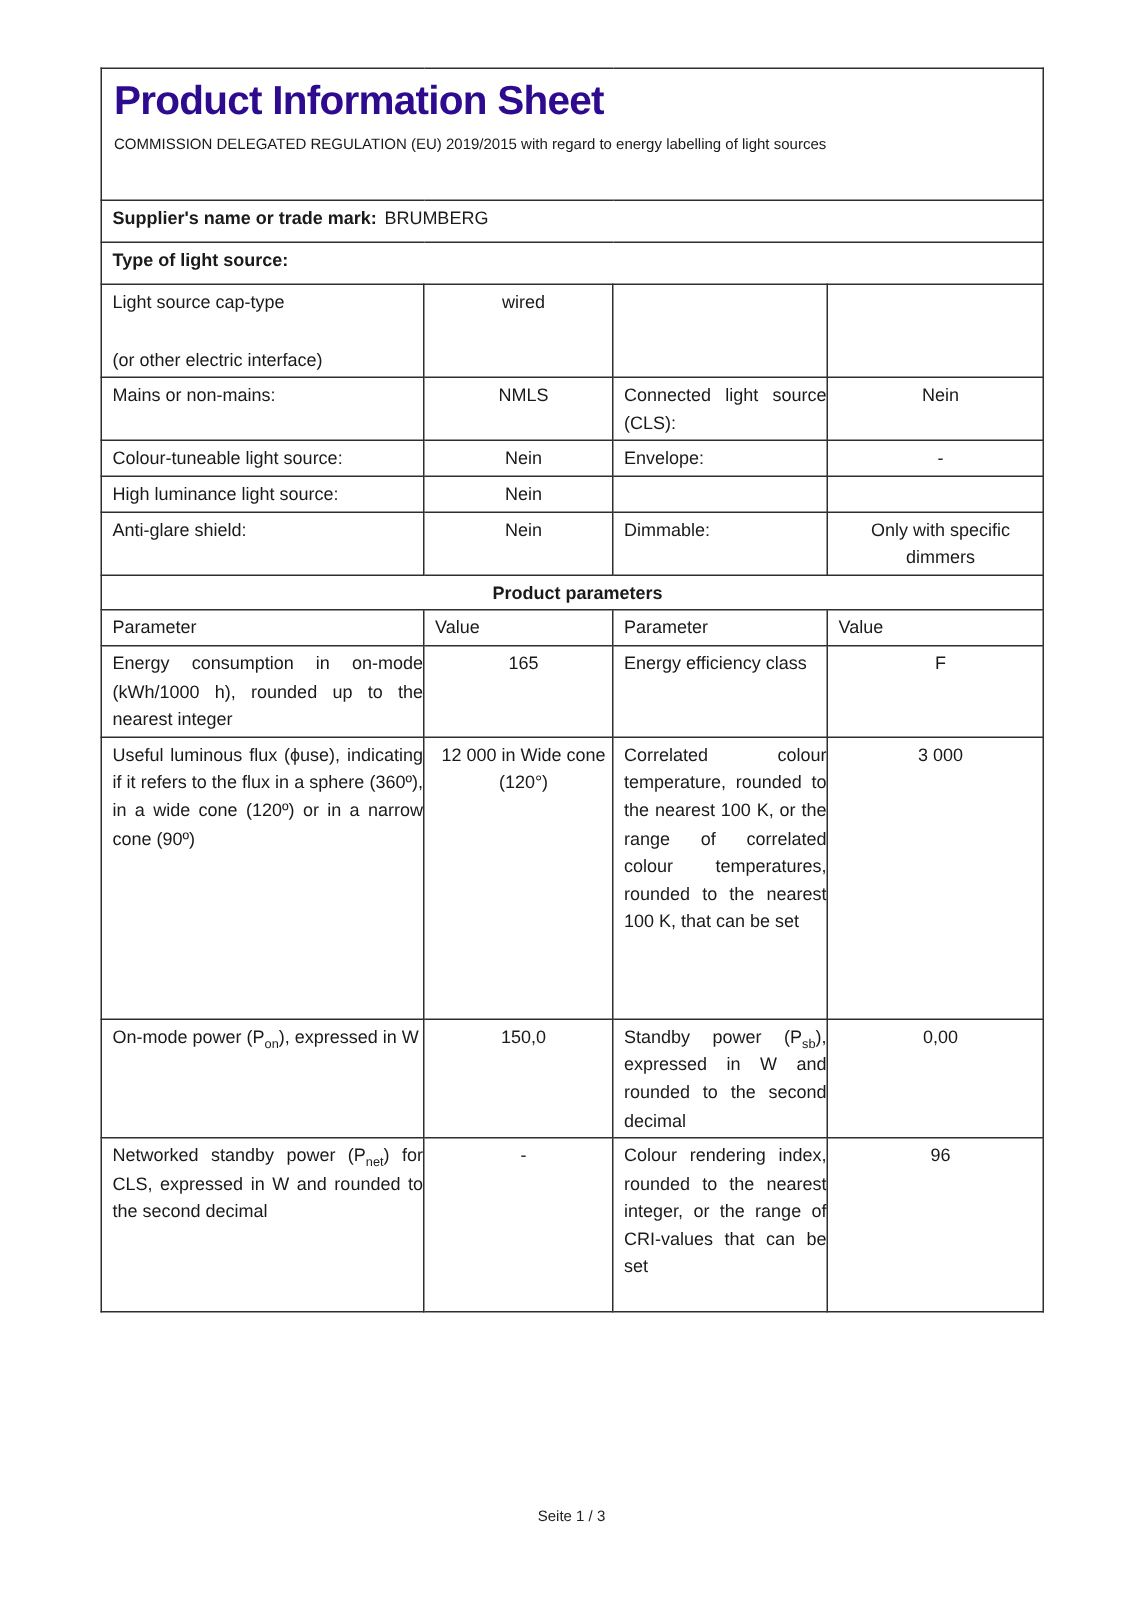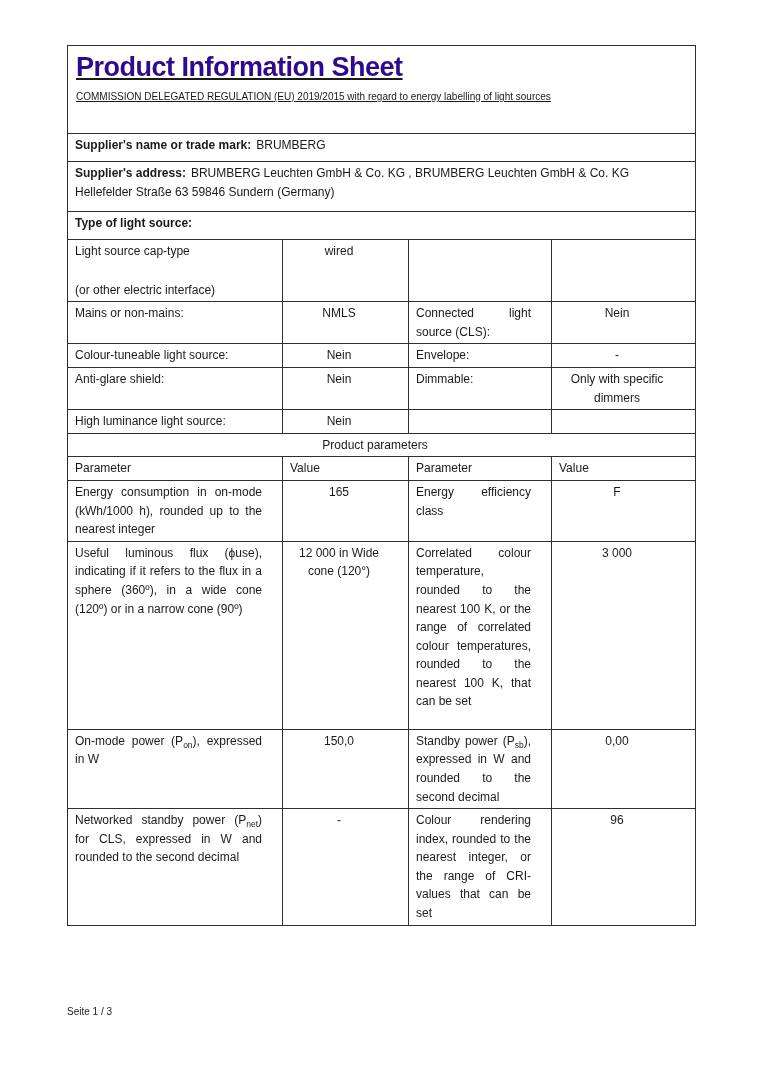--- a/index.html
+++ b/index.html
@@ -13,46 +13,46 @@
   }
   .page { position: relative; width: 764px; height: 1080px; background: #ffffff; }
   .sheet { position: absolute; left: 67px; top: 45px; width: 628px; }
   table.pis {
     border-collapse: collapse;
     table-layout: fixed;
     width: 628px;
   }
   table.pis td {
     border: 1px solid #2e2e2e;
-    padding: 2px 20px 2px 7px;
+    padding: 2px 0 2px 7px;
     vertical-align: top;
     font-size: 12px;
     line-height: 1.55;
   }
-  .title-cell { padding: 4px 8px 6px 8px !important; text-decoration: underline; }
+  .title-cell { padding: 4px 8px 6px 8px !important; }
   .title-cell h1 {
     margin: 2px 0 7px 0;
     font-size: 27px;
     line-height: 1.15;
     font-weight: bold;
     color: #2e0a8e;
     letter-spacing: -0.5px;
   }
   .title-cell p { margin: 0; font-size: 10px; line-height: 1.45; }
   .lbl { text-align: justify; text-align-last: left; }
   .val { text-align: center; }
   .b  { font-weight: bold; }
   .info-val { margin-left: 5px; }
-  .hdr { text-align: center !important; font-weight: normal; }
+  .hdr { text-align: center !important; font-weight: bold; }
   .gap-line { margin-top: 20px; }
   sub { font-size: 8.5px; line-height: 0; }
   .footer {
     position: absolute;
     left: 67px; top: 1006px; width: 628px;
-    text-align: left;
+    text-align: center;
     font-size: 10px;
     color: #222222;
   }
 </style>
 </head>
 <body>
 
 <div class="page">
   <div class="sheet">
     <table class="pis">
@@ -70,25 +70,20 @@
           <p>COMMISSION DELEGATED REGULATION (EU) 2019/2015 with regard to energy labelling of light sources</p>
         </td>
       </tr>
 
       <tr style="height:28px">
         <td colspan="4">
           <span class="b">Supplier's name or trade mark:</span><span class="info-val">BRUMBERG</span>
         </td>
       </tr>
 
-      <tr style="height:50px">
-        <td colspan="4">
-          <span class="b">Supplier's address:</span><span class="info-val">BRUMBERG Leuchten GmbH &amp; Co. KG , BRUMBERG Leuchten GmbH &amp; Co. KG Hellefelder Straße 63 59846 Sundern (Germany)</span>
-        </td>
-      </tr>
 
 
       <tr style="height:28px">
         <td colspan="4" class="b">Type of light source:</td>
       </tr>
 
 
       <tr style="height:45px">
         <td class="lbl">
           <div>Light source cap-type</div>
@@ -106,32 +101,32 @@
         <td class="val">Nein</td>
       </tr>
 
       <tr style="height:22px">
         <td class="lbl">Colour-tuneable light source:</td>
         <td class="val">Nein</td>
         <td class="lbl">Envelope:</td>
         <td class="val">-</td>
       </tr>
 
+      <tr style="height:22px">
+        <td class="lbl">High luminance light source:</td>
+        <td class="val">Nein</td>
+        <td class="lbl"></td>
+        <td class="val"></td>
+      </tr>
+
       <tr style="height:40px">
         <td class="lbl">Anti-glare shield:</td>
         <td class="val">Nein</td>
         <td class="lbl">Dimmable:</td>
         <td class="val">Only with specific dimmers</td>
-      </tr>
-
-      <tr style="height:22px">
-        <td class="lbl">High luminance light source:</td>
-        <td class="val">Nein</td>
-        <td class="lbl"></td>
-        <td class="val"></td>
       </tr>
 
       <tr style="height:22px">
         <td colspan="4" class="hdr">Product parameters</td>
       </tr>
 
       <tr style="height:22px">
         <td>Parameter</td>
         <td>Value</td>
         <td>Parameter</td>

